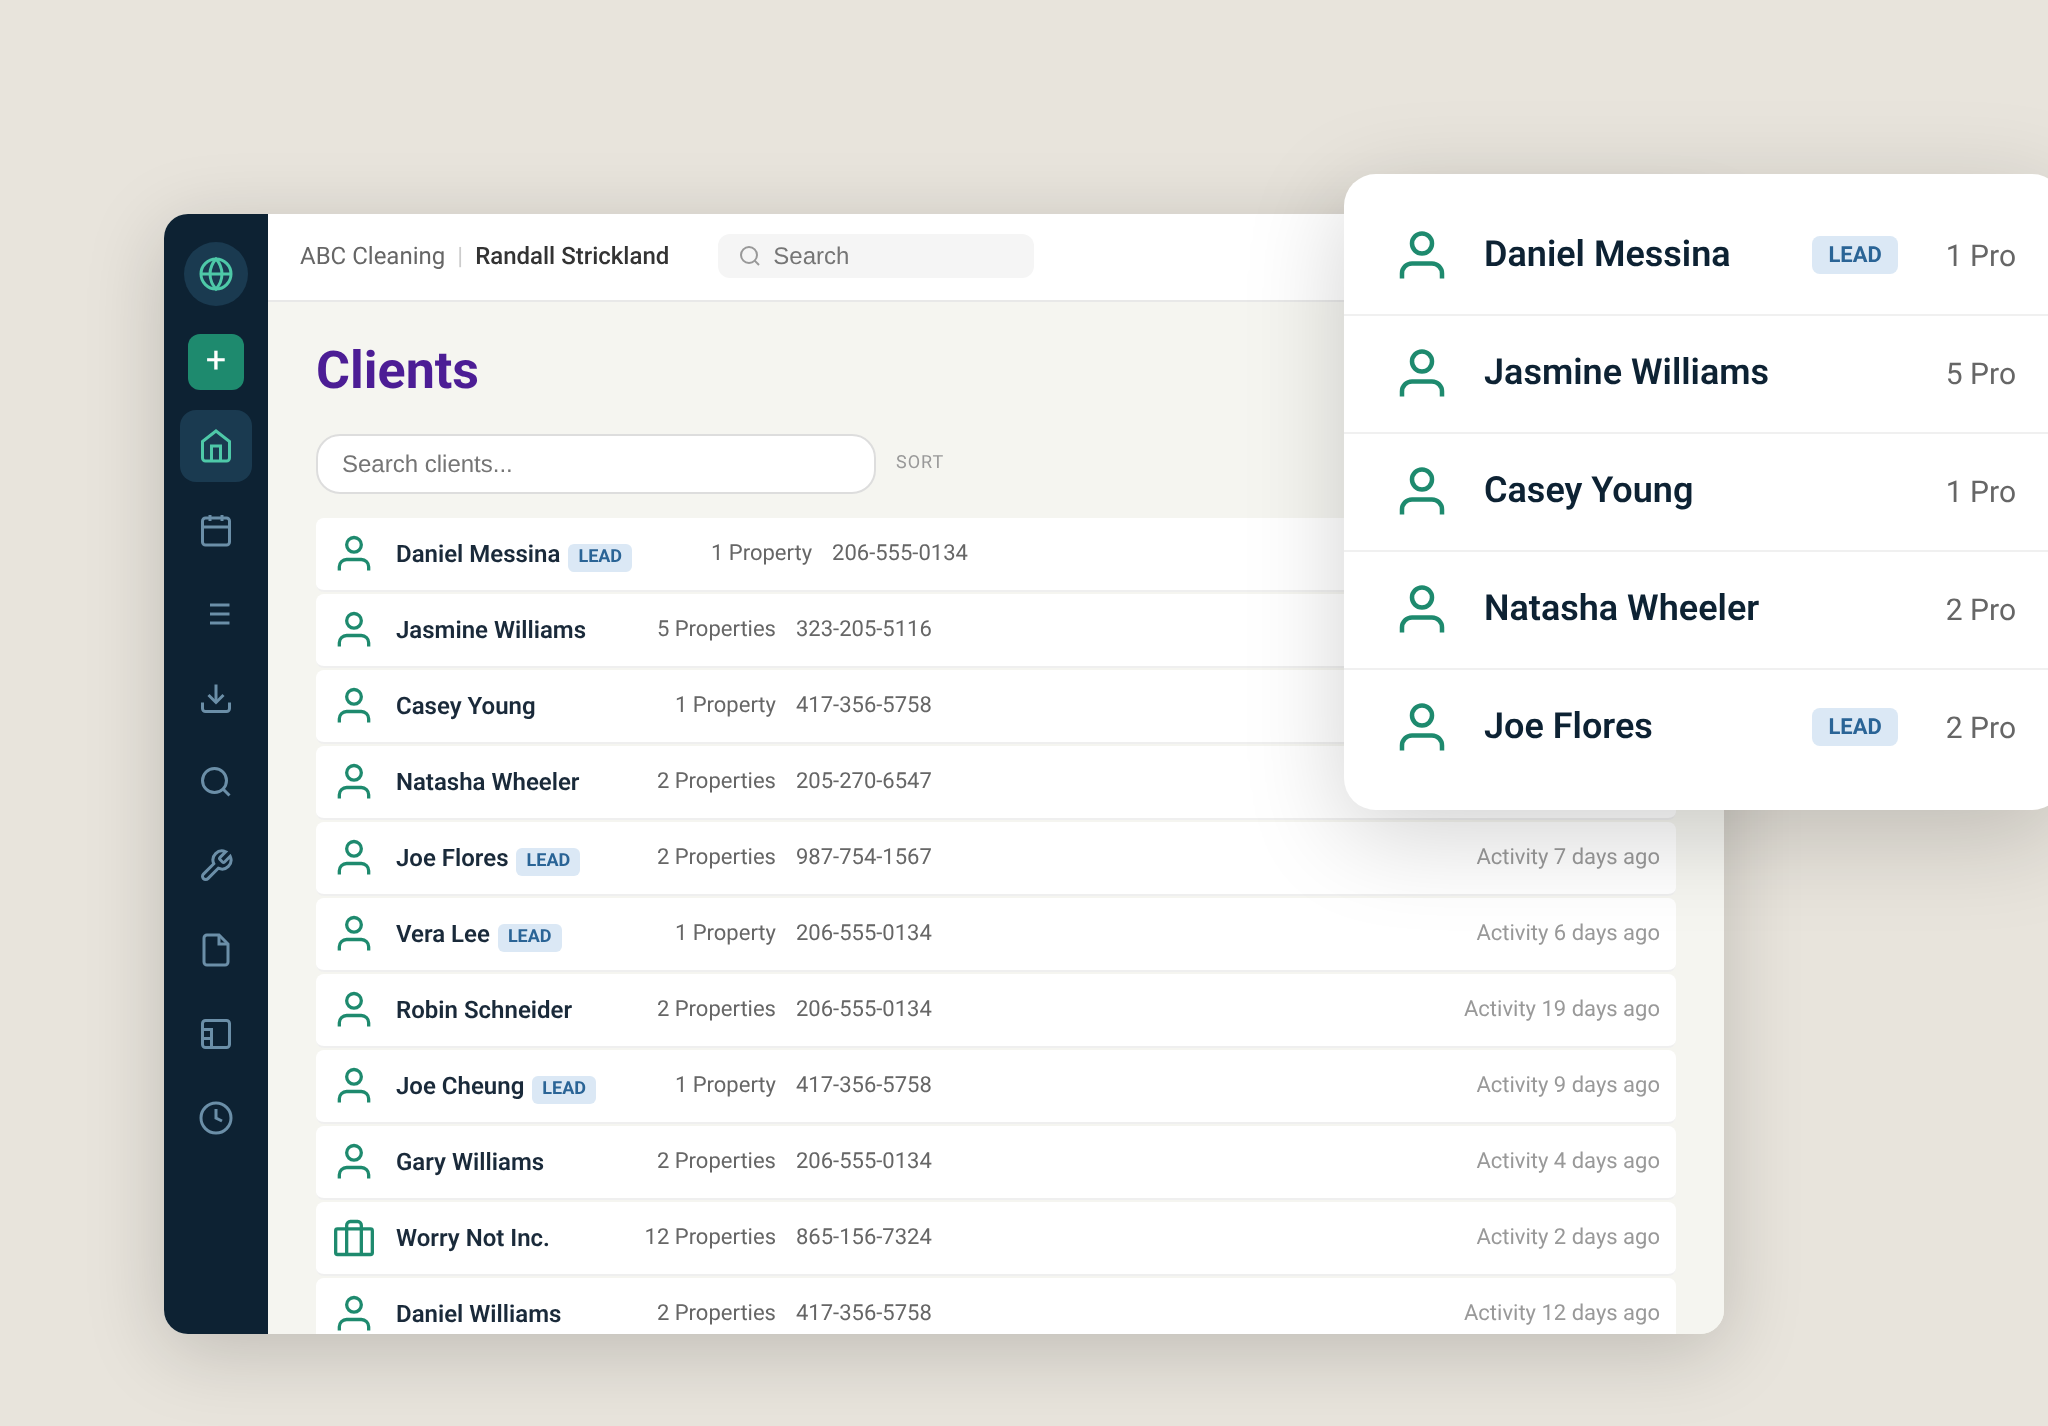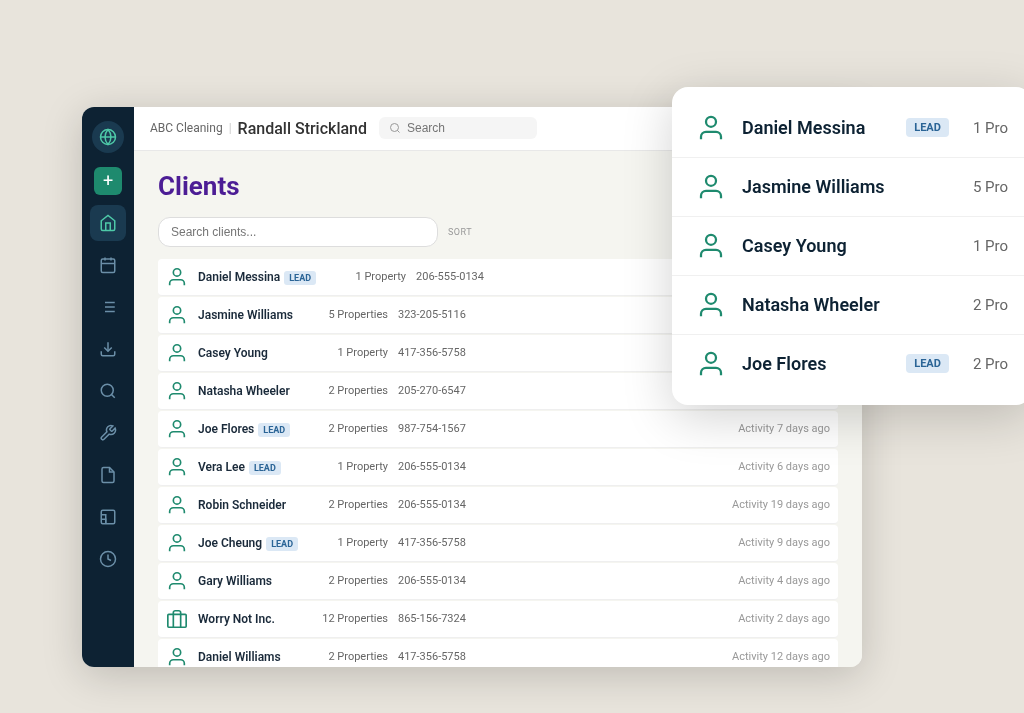--- a/index.html
+++ b/index.html
@@ -108,37 +108,38 @@
     }
 
     
     .topbar {
       height: 44px;
       background: white;
       border-bottom: 1px solid #e8e8e8;
       display: flex;
       align-items: center;
       padding: 0 16px;
+      gap: 12px;
       flex-shrink: 0;
     }
 
     .topbar-brand {
       font-size: 12px;
       color: #666;
       display: flex;
       align-items: center;
       gap: 6px;
     }
 
     .topbar-brand .separator {
       color: #ccc;
     }
 
     .topbar-user {
-      font-size: 16px;
+      font-size: 12px;
       color: #333;
       font-weight: 500;
     }
 
     .topbar-search {
       display: flex;
       align-items: center;
       gap: 6px;
       background: #f5f5f5;
       border-radius: 6px;

